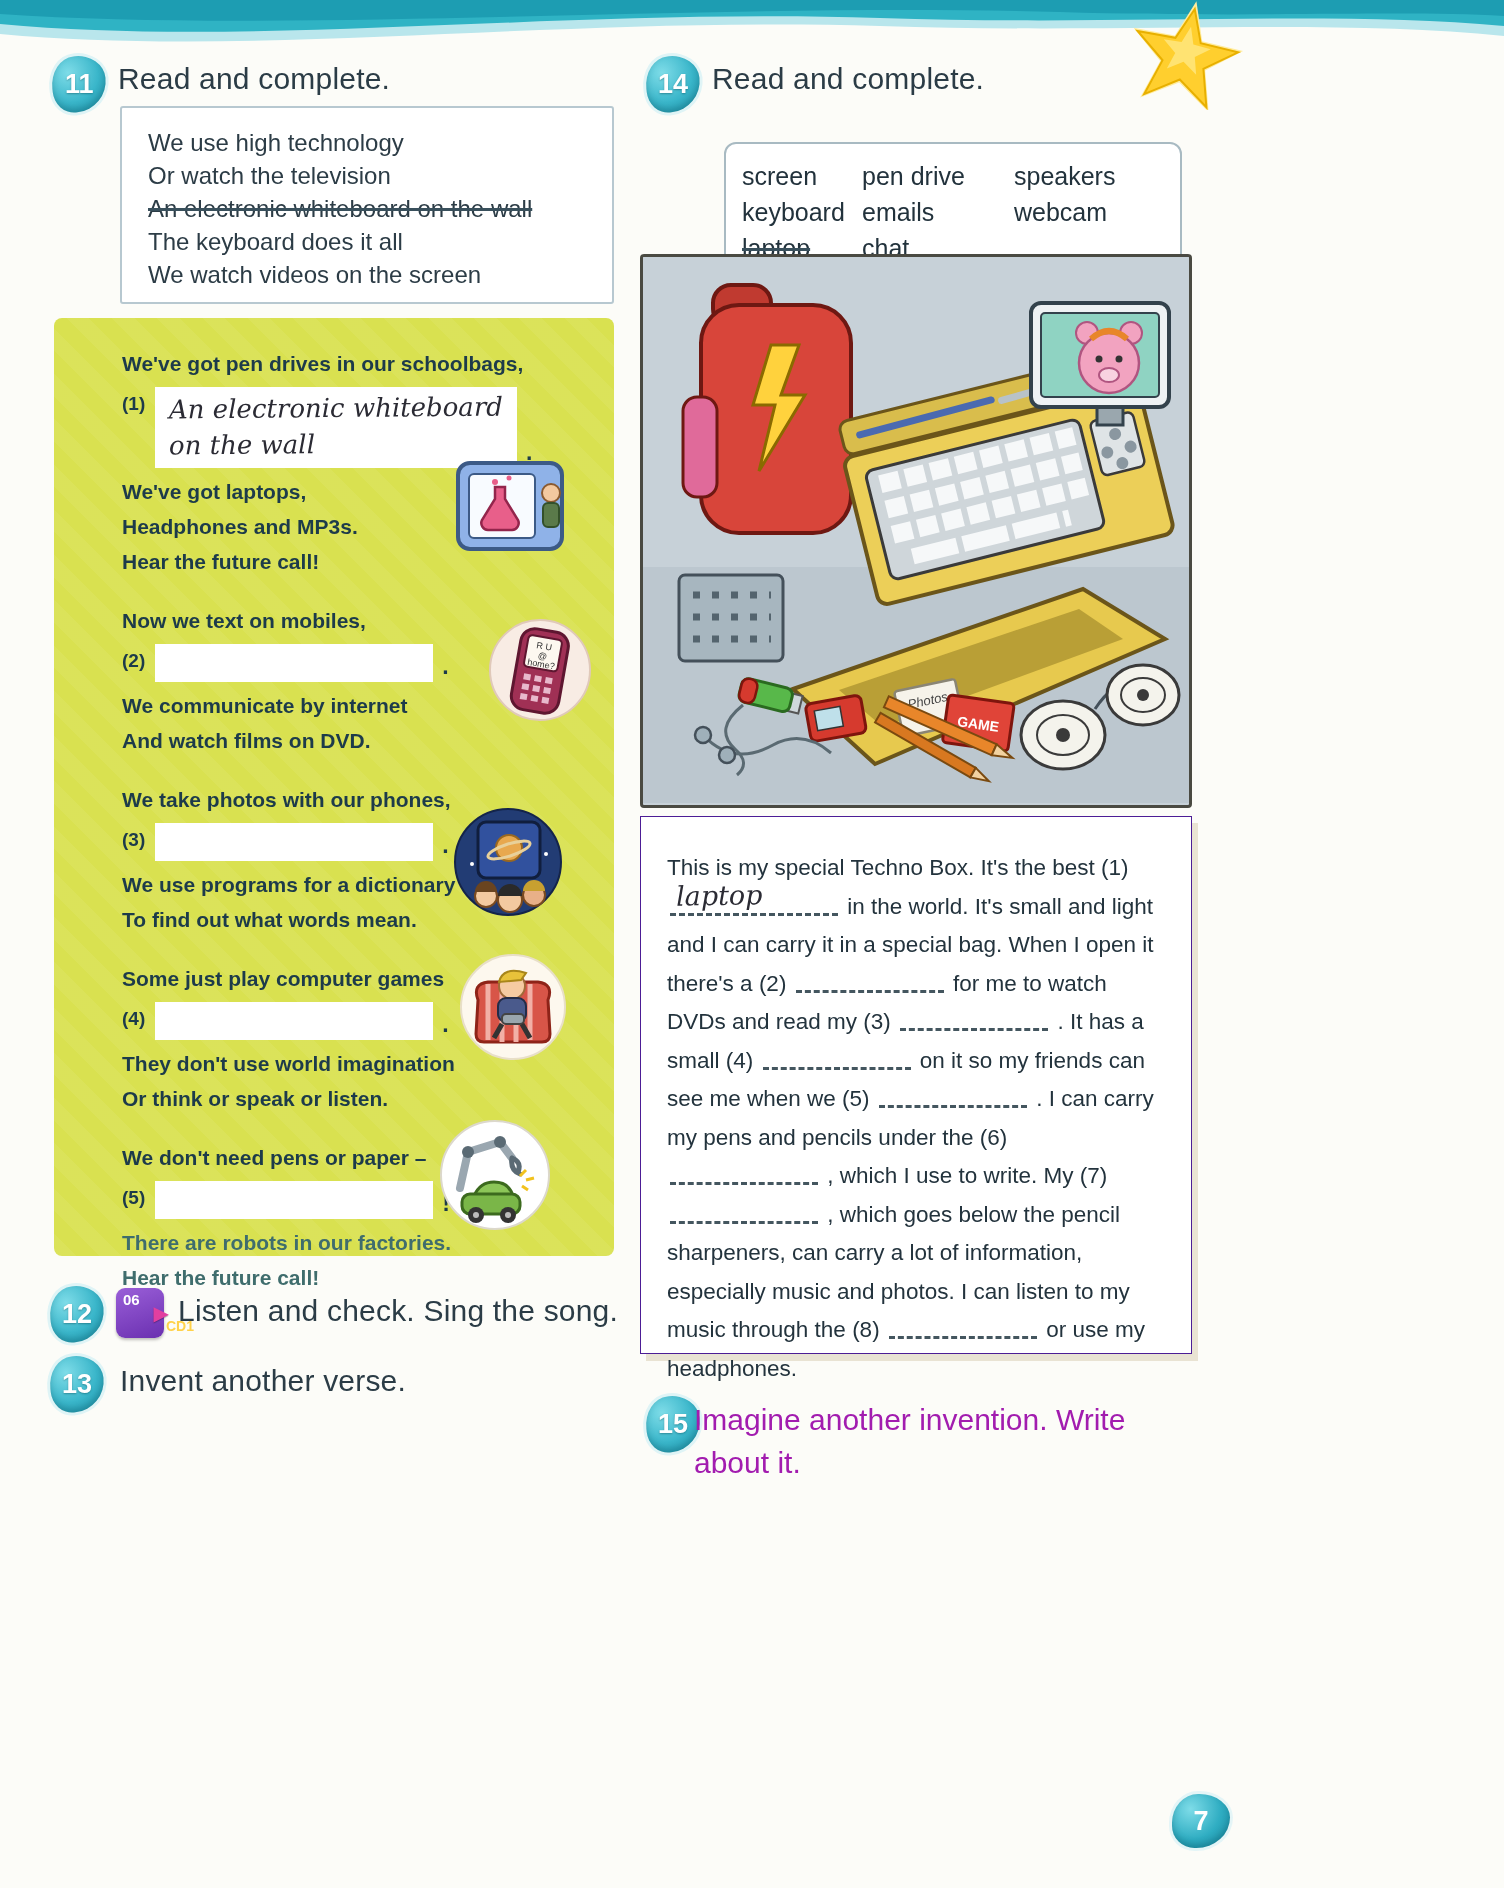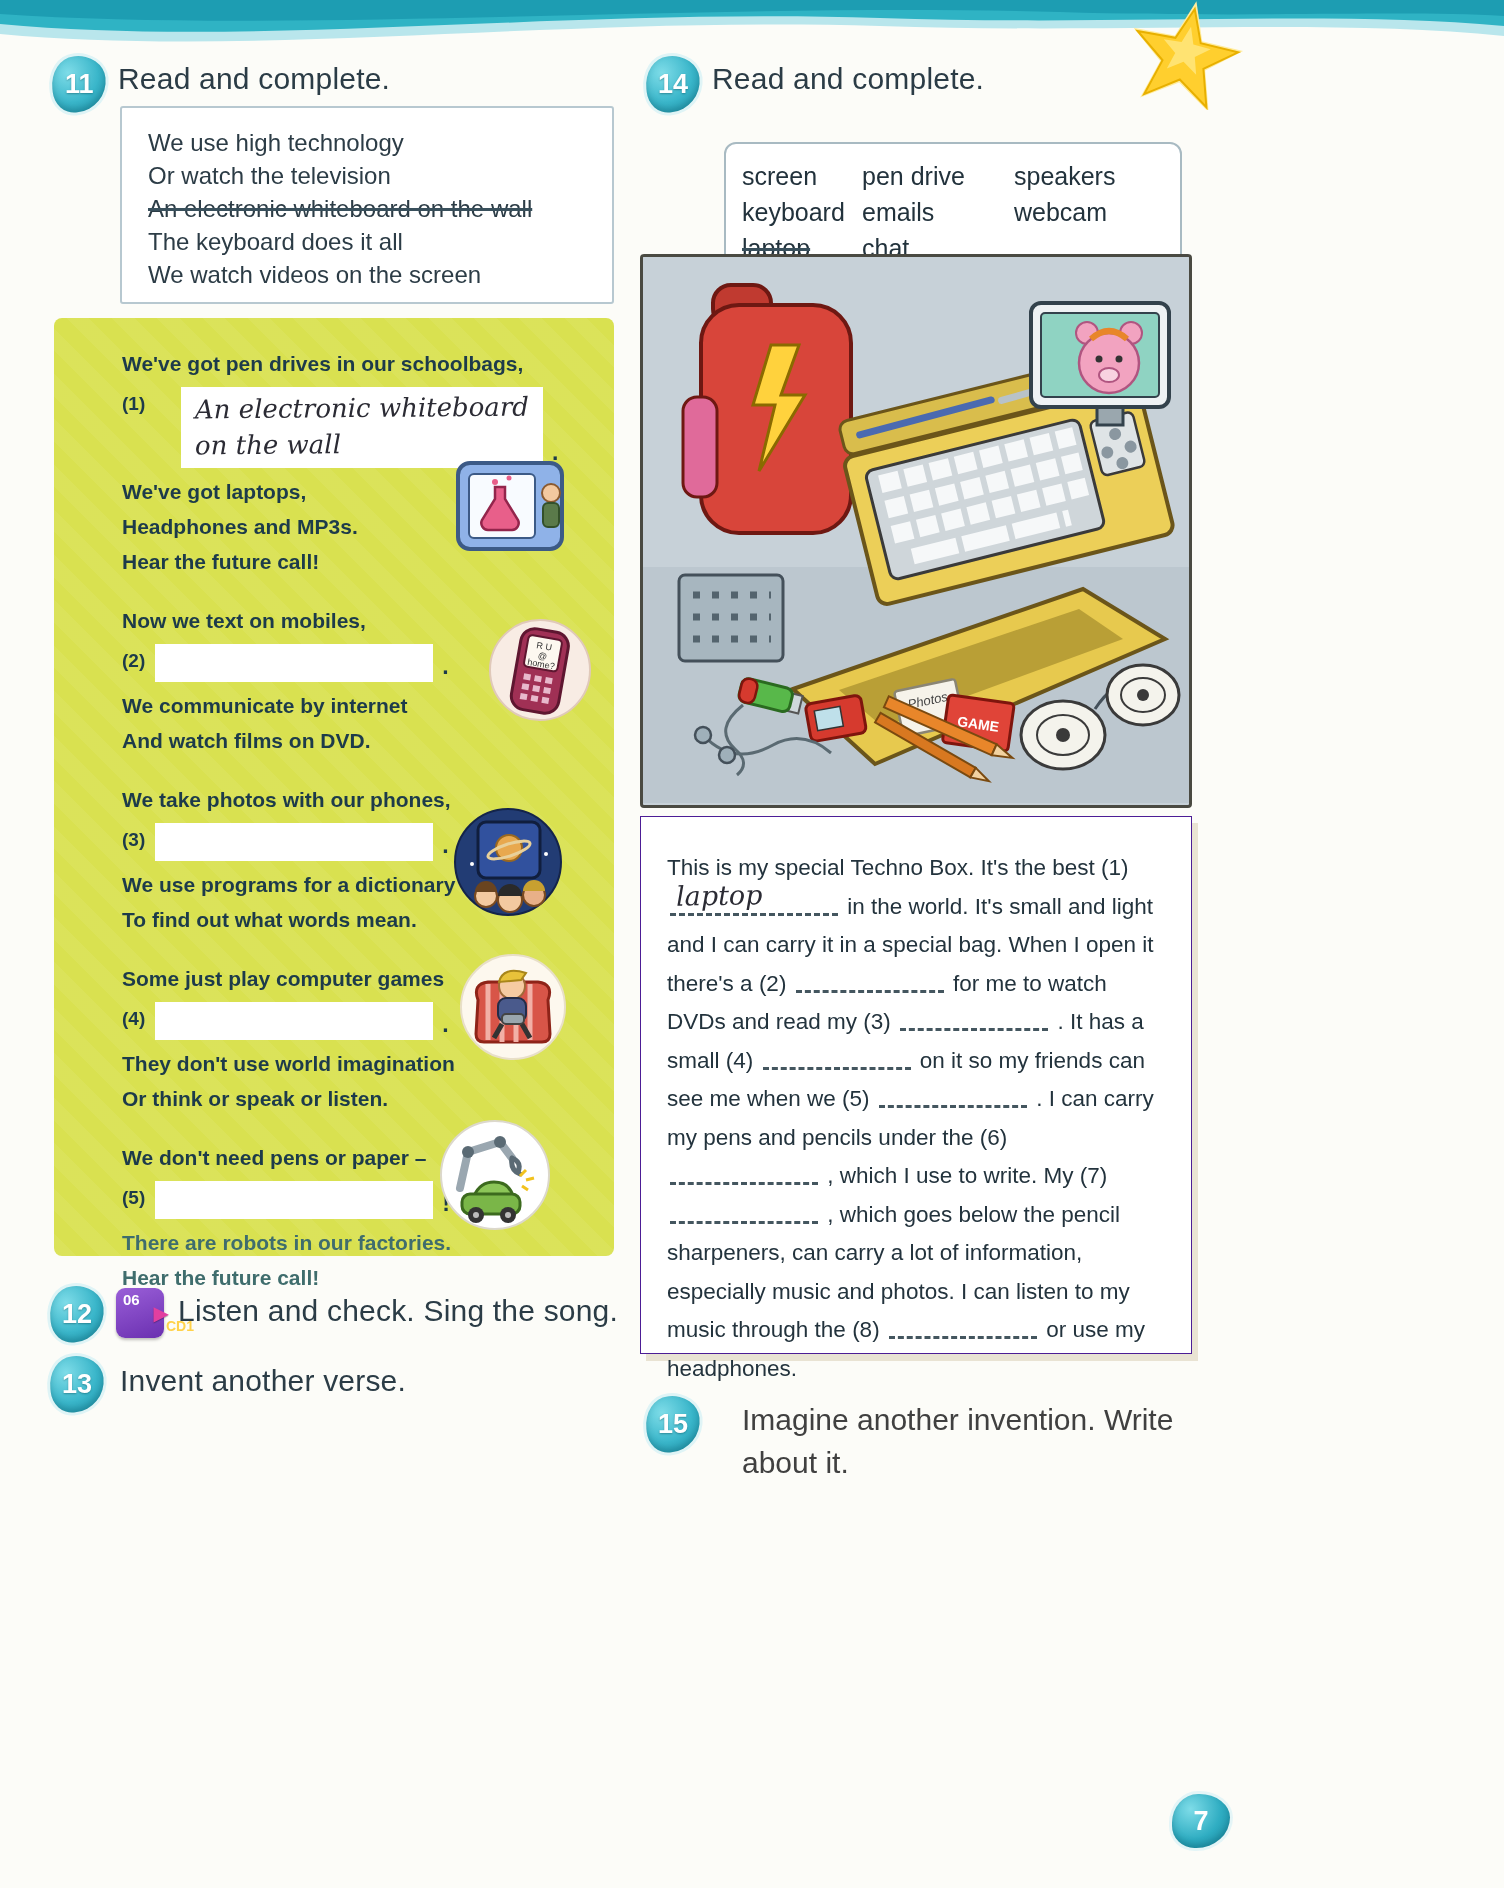--- a/index.html
+++ b/index.html
@@ -47,21 +47,21 @@
     background:#d9e150;
     background-image:repeating-linear-gradient(45deg, rgba(255,255,255,.06) 0 16px, transparent 16px 32px);
     border-radius:8px;
   }
   .song{padding:28px 0 0 68px;}
   .stanza{margin-bottom:24px;}
   .sline{font-size:21px;font-weight:600;line-height:35px;color:#1d3b4a;}
   .muted{color:#3f6d6d;}
   .blank-row{display:flex;align-items:flex-end;margin:6px 0 6px;}
   .bnum{font-size:19px;font-weight:600;color:#1d3b4a;align-self:flex-start;padding-top:6px;margin-right:10px;}
-  .answer-box{background:#fff;padding:3px 14px 6px;display:inline-block;margin-left:26px;}
+  .answer-box{background:#fff;padding:3px 14px 6px;display:inline-block;}
   .ans-line{display:block;font-family:"DejaVu Serif",serif;font-style:italic;font-size:26px;line-height:36px;color:#2b2b34;transform:rotate(-.5deg);}
   .blank-box{width:278px;height:38px;background:#fff;}
   .punct{font-size:23px;font-weight:600;color:#1d3b4a;margin-left:9px;margin-bottom:2px;}
 
   .illus{position:absolute;}
 
   
   .cd-icon{
     position:absolute;left:116px;top:1288px;width:48px;height:50px;
     background:linear-gradient(160deg,#9a5fd8,#6a2fb0);
@@ -101,22 +101,22 @@
     border-bottom:3px dashed #44565f;vertical-align:-2px;margin:0 3px;position:relative;
   }
   .pblank-1{width:168px;}
   .hand{
     position:absolute;left:6px;bottom:-3px;white-space:nowrap;
     font-family:"DejaVu Serif",serif;font-style:italic;font-size:27px;color:#2b2b34;
     transform:rotate(-1deg);
   }
 
   .ex15-title{
-    position:absolute;left:742px;top:1398px;width:478px;
-    font-size:30px;font-weight:500;color:#404040;line-height:43px;
+    position:absolute;left:694px;top:1398px;width:478px;
+    font-size:30px;font-weight:500;color:#a21caf;line-height:43px;
   }
 
   
   .page-num{
     position:absolute;left:1172px;top:1794px;width:58px;height:54px;
     border-radius:46% 54% 60% 40% / 55% 45% 58% 42%;
     background:radial-gradient(circle at 32% 28%, #7edce8 0%, #2fadc2 55%, #16889f 100%);
     box-shadow:0 0 0 3px #e4f5f7, inset 0 -4px 6px rgba(0,60,70,.25);
     display:flex;align-items:center;justify-content:center;
   }

